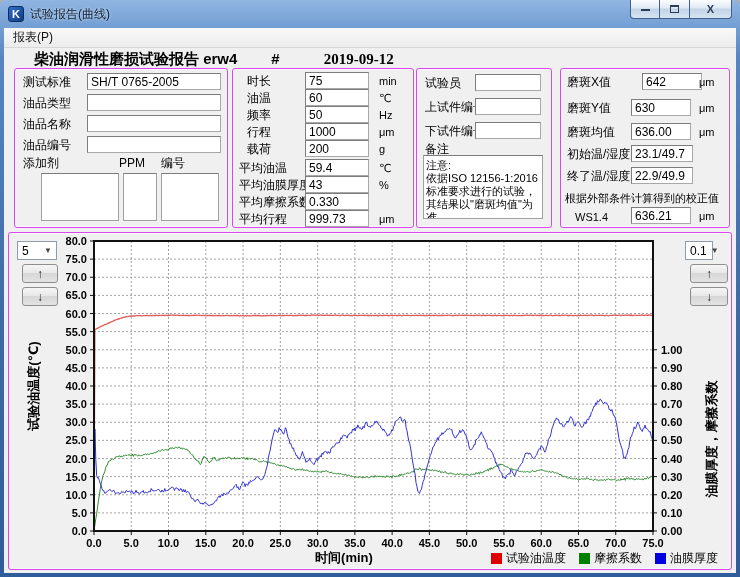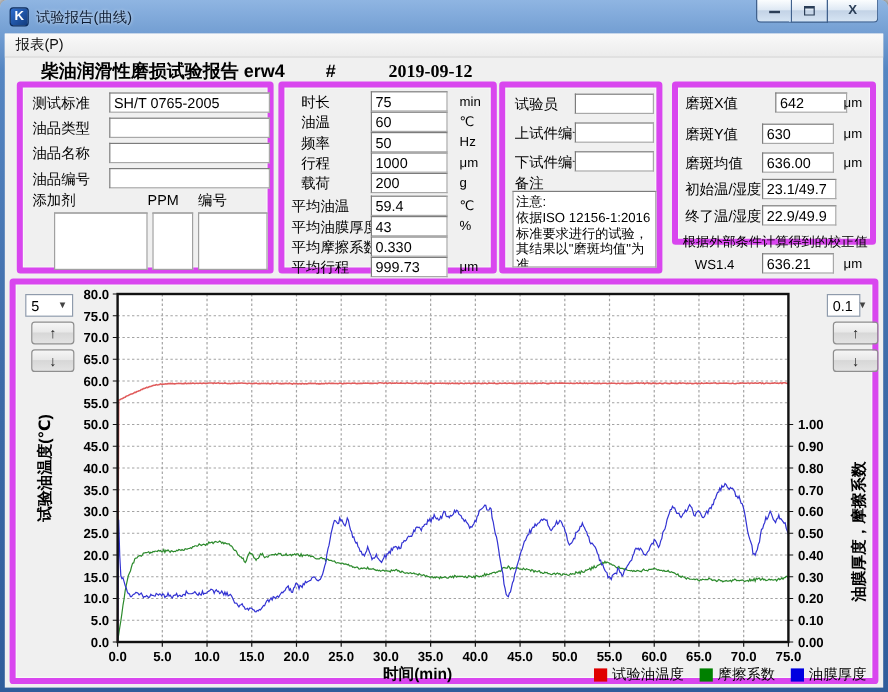--- a/index.html
+++ b/index.html
@@ -24,25 +24,25 @@
   .glyph-max{display:inline-block;width:9px;height:8px;border:1px solid #2b3e57;border-top-width:2px;}
   
   .client{position:absolute;left:4px;top:28px;width:732px;height:545px;background:#f0f0f0;}
   .menubar{position:absolute;left:0;top:0;width:732px;height:20px;background:linear-gradient(#f9f9f9,#ececec);
     border-bottom:1px solid #d8d8d8;display:flex;align-items:center;}
   .menuitem{font-size:12px;padding:0 9px;height:20px;display:flex;align-items:center;color:#111;}
   .header-row{position:absolute;left:30px;top:22px;display:flex;align-items:baseline;font-weight:bold;font-size:15px;color:#000;}
   .header-row .hash{margin-left:34px;}
   .header-row .hdate{margin-left:44px;font-family:Liberation Serif, serif;}
   
-  .grp{position:absolute;border:5px solid #d946ef;border-radius:3px;background:transparent;box-shadow:inset 0 0 0 1px rgba(255,255,255,.55);}
+  .grp{position:absolute;border:1px solid #d946ef;border-radius:3px;background:transparent;box-shadow:inset 0 0 0 1px rgba(255,255,255,.55);}
   .g1{left:10px;top:40px;width:214px;height:160px;}
   .g2{left:228px;top:40px;width:182px;height:160px;}
   .g3{left:412px;top:40px;width:136px;height:160px;}
-  .g4{left:556px;top:40px;width:170px;height:136px;text-decoration:underline;}
+  .g4{left:556px;top:40px;width:170px;height:160px;text-decoration:underline;}
   .gchart{left:4px;top:204px;width:724px;height:338px;}
   .lbl{position:absolute;font-size:12px;color:#000;white-space:nowrap;line-height:16px;}
   .lbl.small{font-size:11px;}
   .tb{position:absolute;height:17px;border:1px solid #a8a8a8;border-top-color:#7c7c7c;border-left-color:#7c7c7c;
      background:#fff;font:12px "Liberation Sans","DejaVu Sans",sans-serif;padding:0 3px;color:#000;}
   .unit{position:absolute;font-size:11px;color:#000;line-height:17px;}
   .listbox{position:absolute;border:1px solid #a0a0a0;border-top-color:#7c7c7c;background:#fff;}
   textarea.remark{position:absolute;border:1px solid #a0a0a0;border-top-color:#7c7c7c;background:#fff;resize:none;
      font:11px "Liberation Sans","DejaVu Sans",sans-serif;line-height:13px;padding:3px 2px;color:#000;overflow:hidden;}
   

